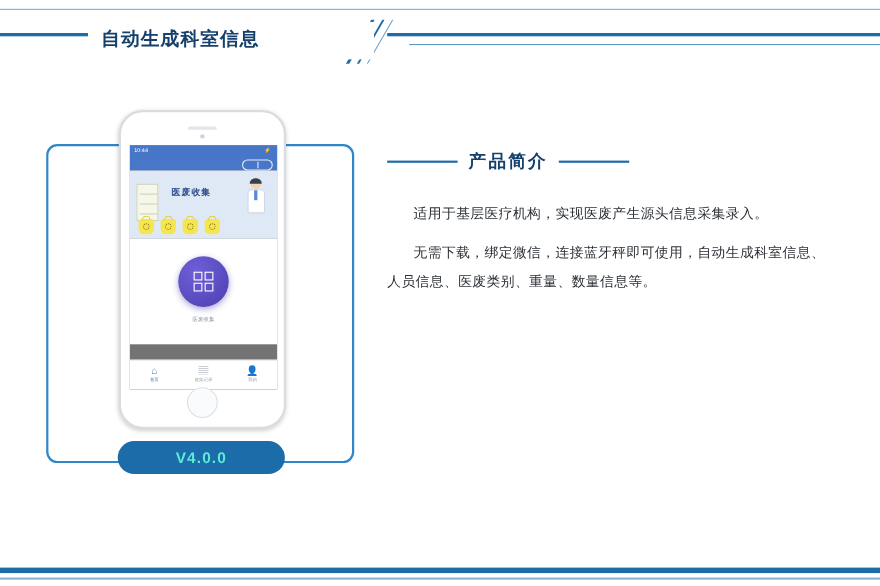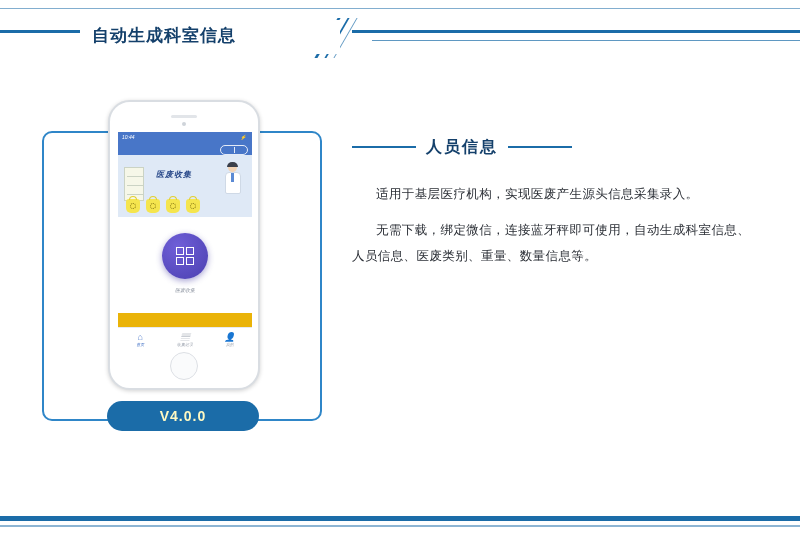--- a/index.html
+++ b/index.html
@@ -113,23 +113,22 @@
     left: 50%; top: 20px;
     transform: translateX(-50%);
     width: 4px; height: 4px;
     border-radius: 50%;
     background: #cfd4da;
   }
   .phone-screen {
     position: absolute;
     left: 8px; top: 30px;
     width: 134px; height: 222px;
-    background: #eab308;
+    background: #737373;
     overflow: hidden;
-    font-style: italic;
   }
   .phone-home {
     position: absolute;
     left: 50%; bottom: 8px;
     transform: translateX(-50%);
     width: 26px; height: 26px;
     border: 1px solid #dcdfe4;
     border-radius: 50%;
     background: #fafbfc;
   }
@@ -302,21 +301,21 @@
   .tab .tl { font-size: 4px; color: #9aa1ad; }
   .tab.active .tl { color: #4876c8; }
 
   
   .version-pill {
     position: absolute;
     left: 107px; top: 401px;
     width: 152px; height: 30px;
     border-radius: 15px;
     background: #1b6ca8;
-    color: #fef9c3;
+    color: #5eead4;
     font-size: 14px;
     font-weight: bold;
     letter-spacing: 1px;
     text-align: center;
     line-height: 30px;
   }
 
   
   .right {
     position: absolute;
@@ -444,21 +443,21 @@
 
   </div>
   <div class="phone-home"></div>
 </div>
 
 <div class="version-pill">V4.0.0</div>
 
 <div class="right">
   <div class="sec-head">
     <span class="sec-line l"></span>
-    <span class="sec-title">人员信息</span>
+    <span class="sec-title">产品简介</span>
     <span class="sec-line r"></span>
   </div>
   <p class="para">适用于基层医疗机构，实现医废产生源头信息采集录入。</p>
   <p class="para second">无需下载，绑定微信，连接蓝牙秤即可使用，自动生成科室信息、人员信息、医废类别、重量、数量信息等。</p>
 </div>
 
 <div class="footer-bar"></div>
 <div class="footer-bar2"></div>
 
 </body></html>

